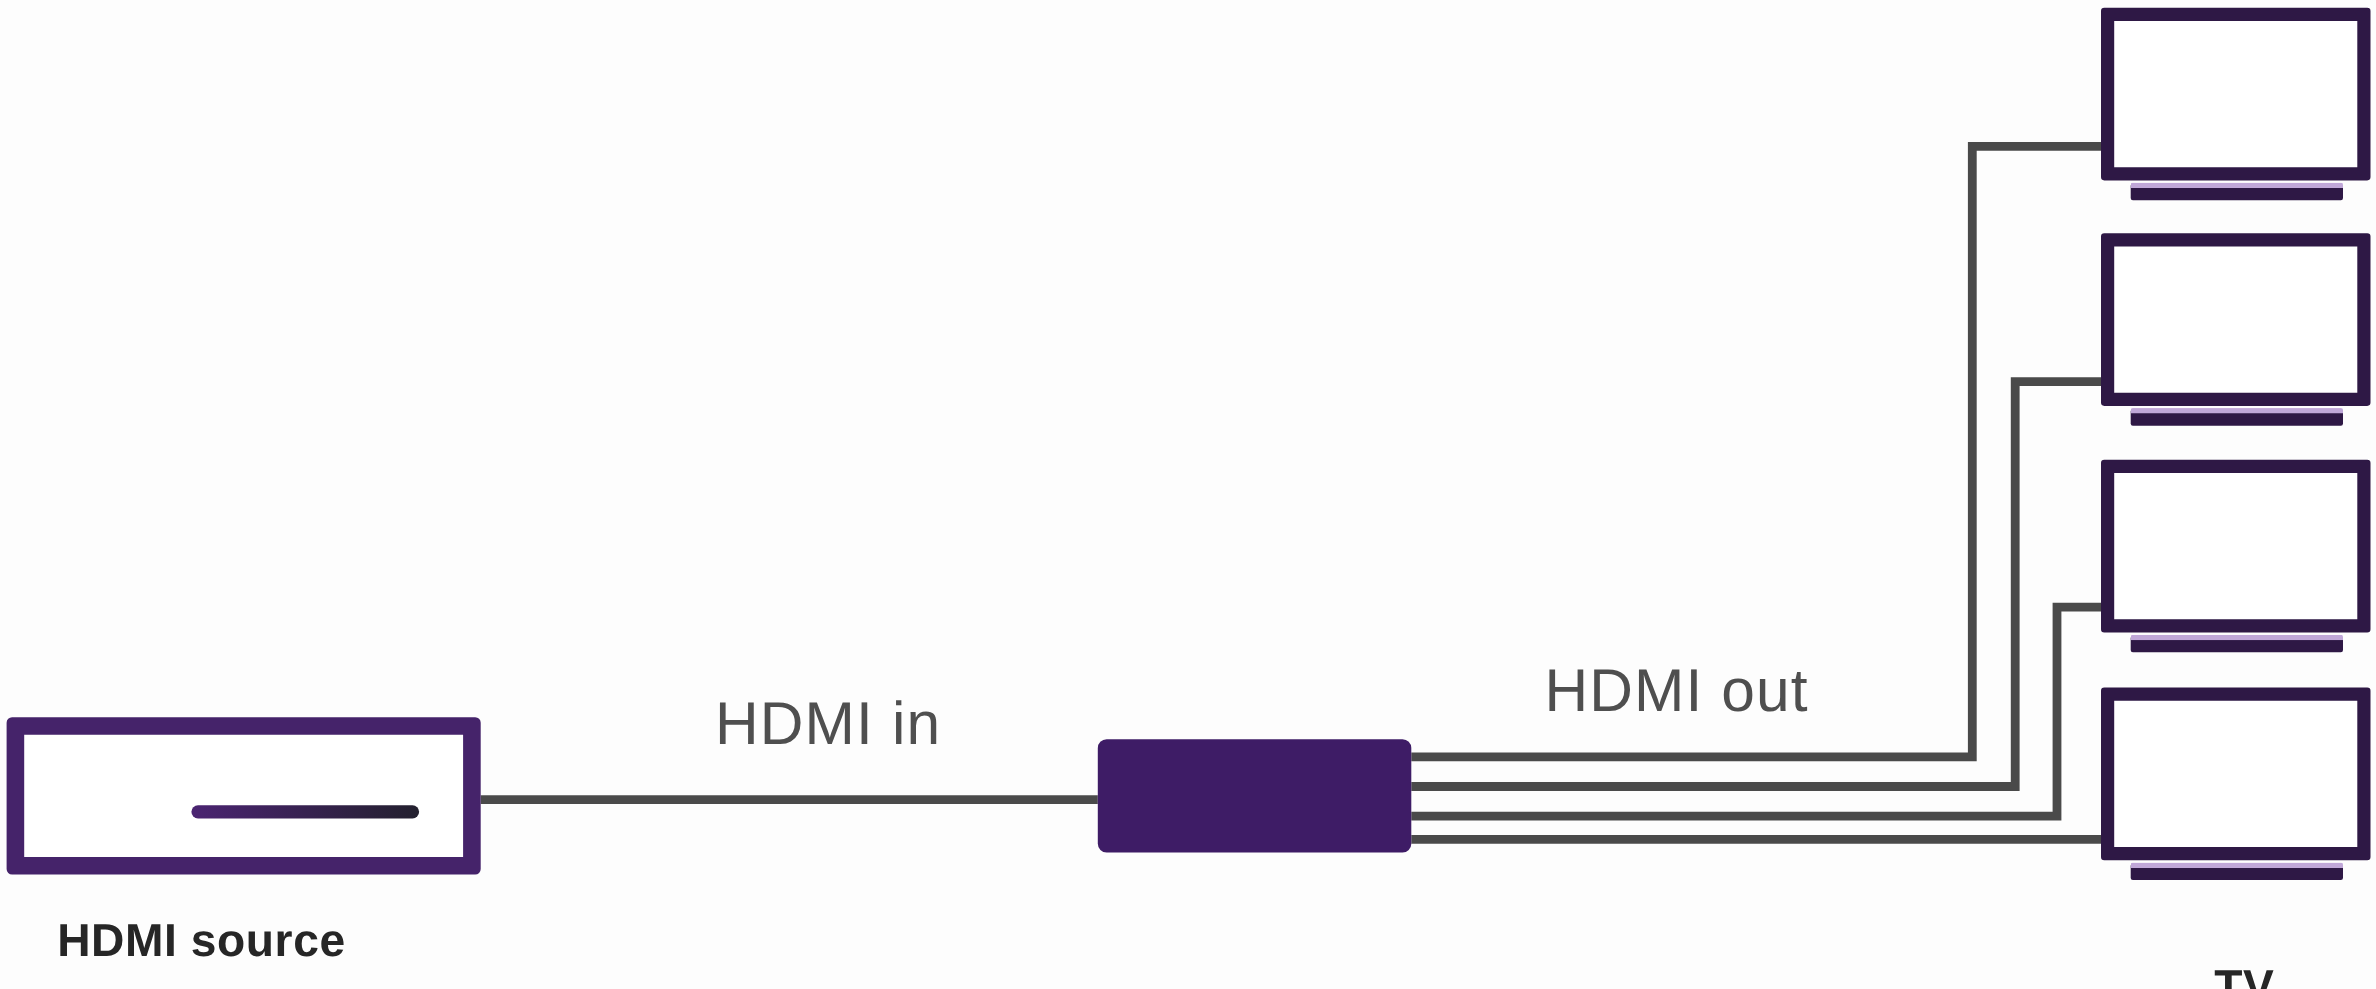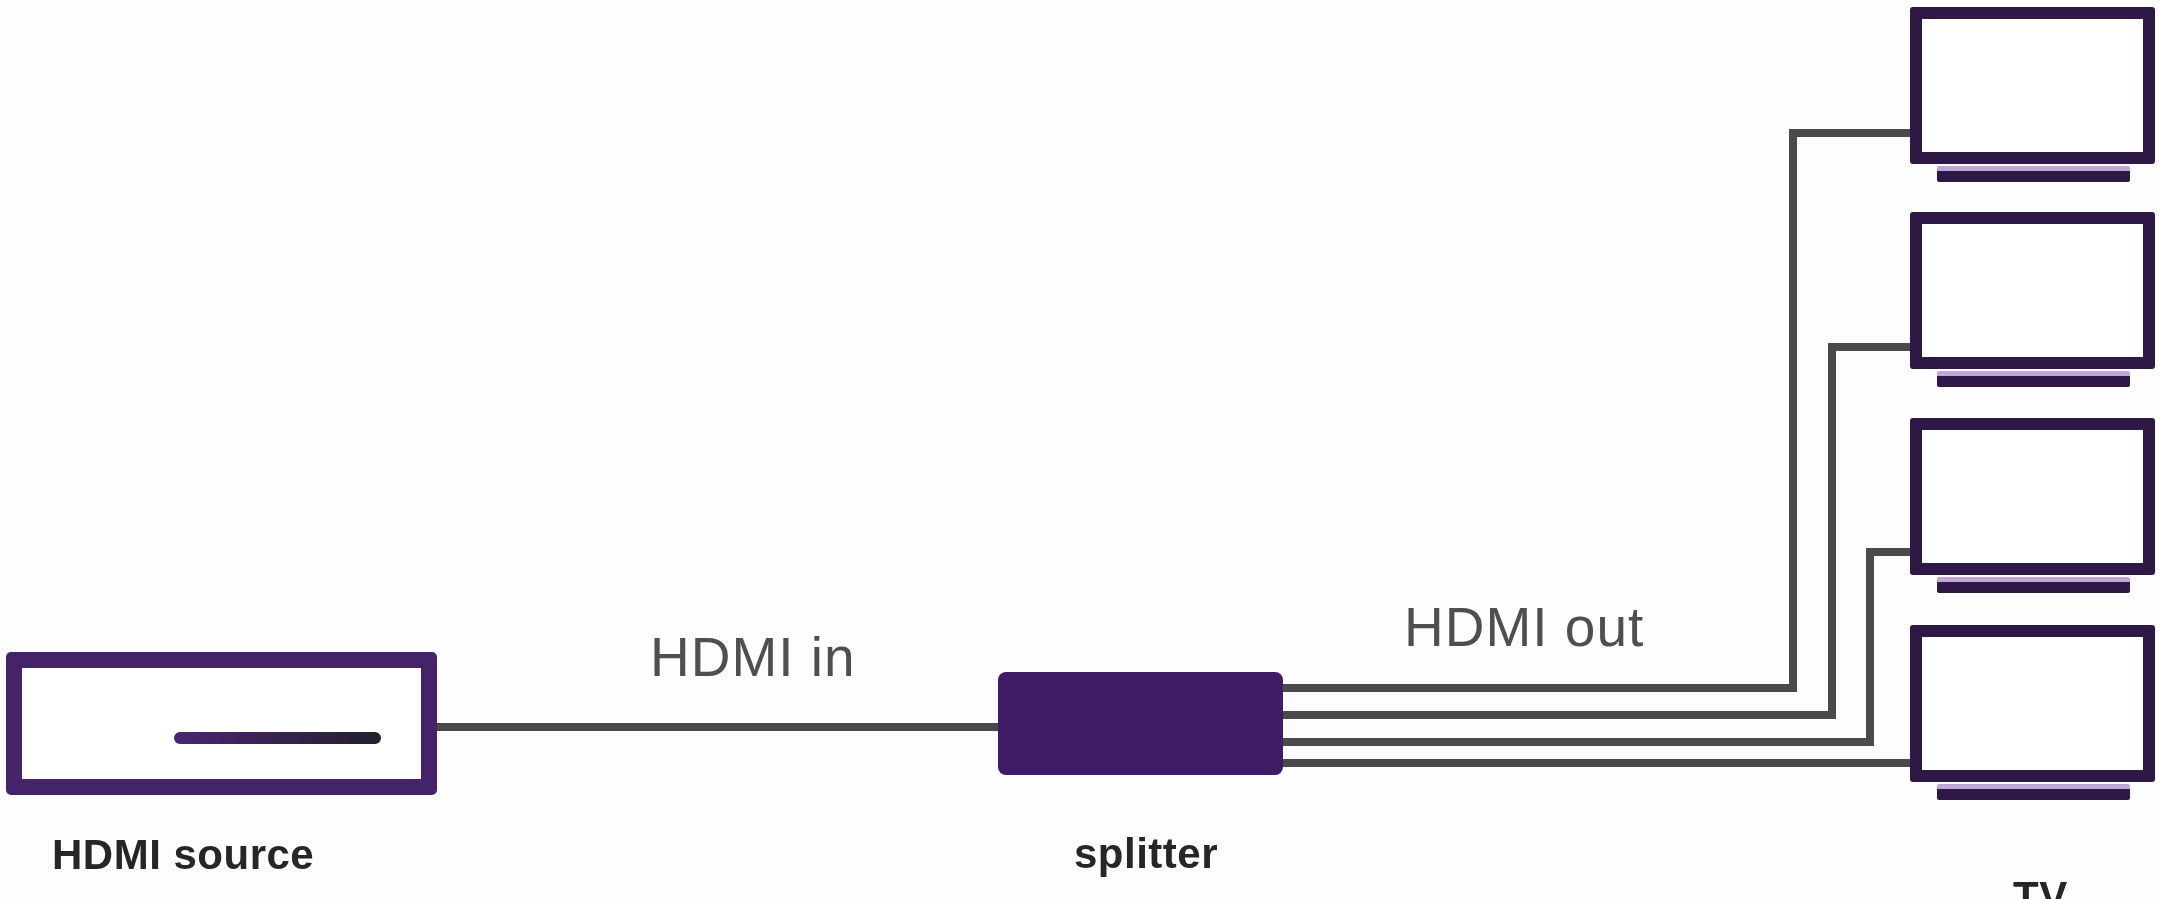--- a/index.html
+++ b/index.html
@@ -127,17 +127,16 @@
 
   <div class="tv" style="top:625px"></div>
   <div class="tv-stand" style="top:784px"></div>
 
   <div class="lbl lbl-gray" style="left:1404px;top:600px">HDMI out</div>
 
   <div class="lbl lbl-gray" style="left:650px;top:630px">HDMI in</div>
 
   <div class="lbl lbl-bold" style="left:36px;top:834px">HDMI source</div>
 
-  <div class="lbl lbl-bold" style="left:1058px;top:833px">splitter</div>
 
   <div class="lbl lbl-bold" style="left:1997px;top:876px">TV</div>
 
 </div>
 
 </body></html>

